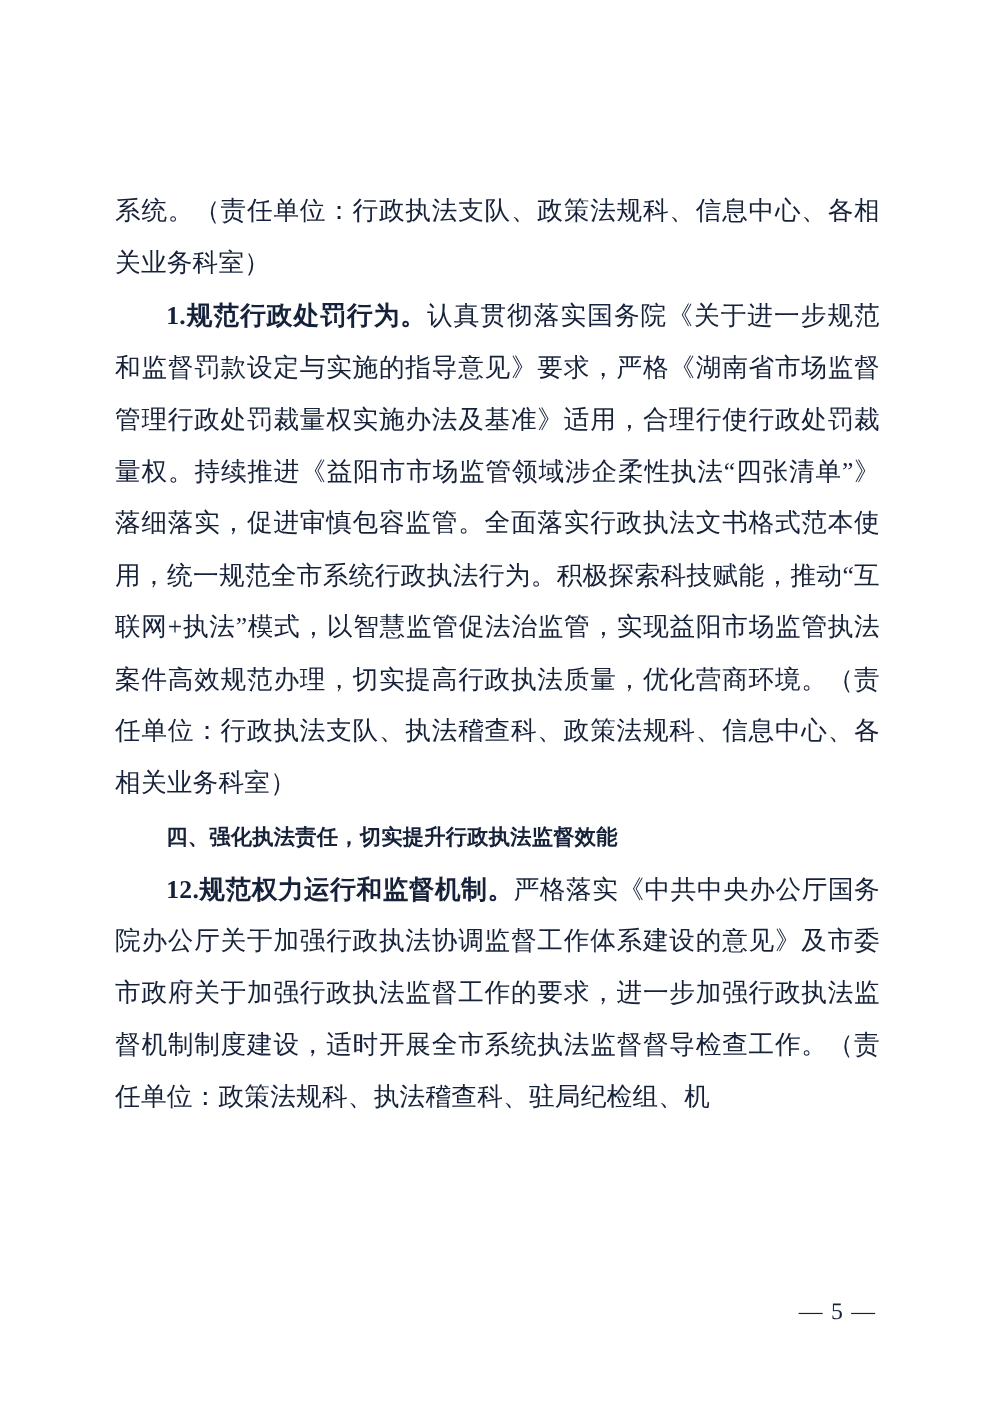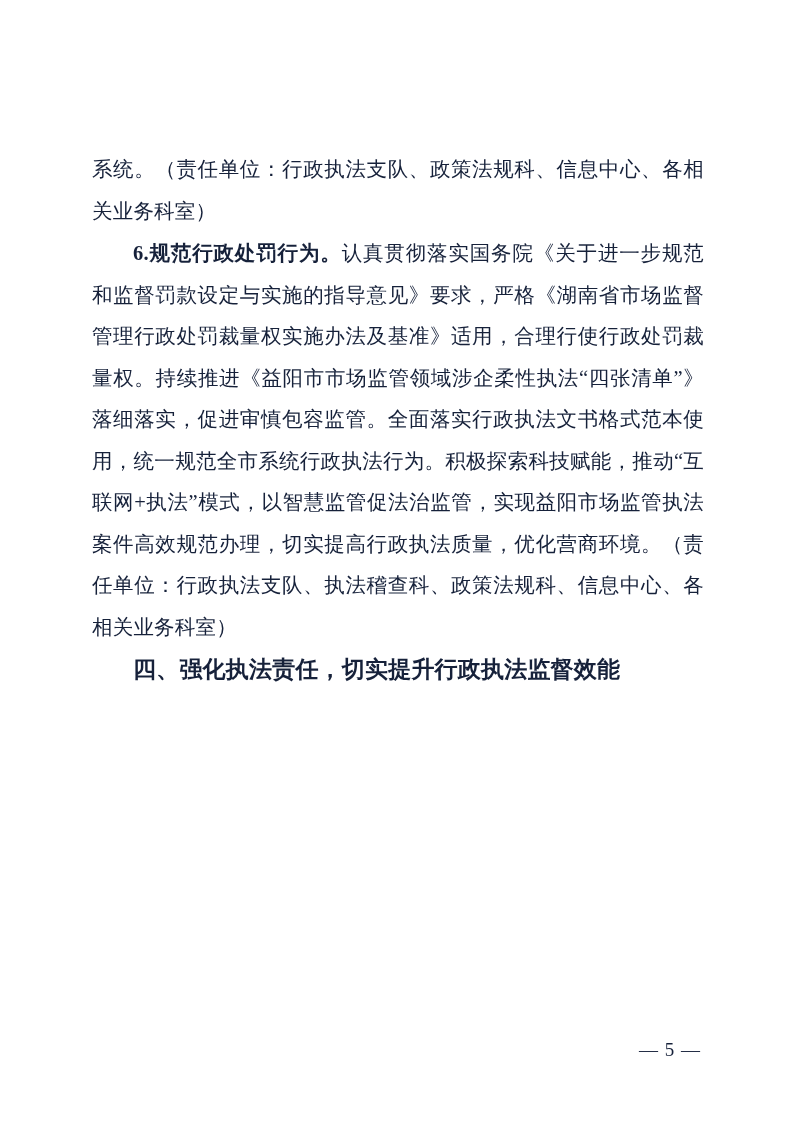--- a/index.html
+++ b/index.html
@@ -35,21 +35,21 @@
     text-justify: inter-ideograph;
     letter-spacing: 0.2px;
     color: #16213a;
     font-family: "Liberation Serif", "DejaVu Serif", serif;
   }
   p.para.indent {
     text-indent: 41px;
   }
   p.heading {
     margin: 0 0 1px 0;
-    font-size: 23px;
+    font-size: 17px;
     line-height: 41.5px;
     text-indent: 41px;
     font-weight: bold;
     color: #16213a;
     letter-spacing: 0.2px;
   }
   .bold {
     font-weight: bold;
   }
   .page-number {
@@ -63,22 +63,23 @@
   }
 </style>
 </head>
 <body>
 
 <div class="page">
   <div class="doc-body">
 
     <p class="para"><span>系统。（责任单位：行政执法支队、政策法规科、信息中心、各相关业务科室）</span></p>
 
-    <p class="para indent"><span class="bold">6.规范行政处罚行为。</span><span>认真贯彻落实国务院《关于进一步规范和监督罚款设定与实施的指导意见》要求，严格《湖南省市场监督管理行政处罚裁量权实施办法及基准》适用，合理行使行政处罚裁量权。持续推进《益阳市市场监管领域涉企柔性执法“四张清单”》落细落实，促进审慎包容监管。全面落实行政执法文书格式范本使用，统一规范全市系统行政执法行为。积极探索科技赋能，推动“互联网+执法”模式，以智慧监管促法治监管，实现益阳市场监管执法案件高效规范办理，切实提高行政执法质量，优化营商环境。（责任单位：行政执法支队、执法稽查科、政策法规科、信息中心、各相关业务科室）</span></p>
+    <p class="para indent"><span class="bold">1.规范行政处罚行为。</span><span>认真贯彻落实国务院《关于进一步规范和监督罚款设定与实施的指导意见》要求，严格《湖南省市场监督管理行政处罚裁量权实施办法及基准》适用，合理行使行政处罚裁量权。持续推进《益阳市市场监管领域涉企柔性执法“四张清单”》落细落实，促进审慎包容监管。全面落实行政执法文书格式范本使用，统一规范全市系统行政执法行为。积极探索科技赋能，推动“互联网+执法”模式，以智慧监管促法治监管，实现益阳市场监管执法案件高效规范办理，切实提高行政执法质量，优化营商环境。（责任单位：行政执法支队、执法稽查科、政策法规科、信息中心、各相关业务科室）</span></p>
 
 
     <p class="heading"><span>四、强化执法责任，切实提升行政执法监督效能</span></p>
 
+    <p class="para indent"><span class="bold">12.规范权力运行和监督机制。</span><span>严格落实《中共中央办公厅国务院办公厅关于加强行政执法协调监督工作体系建设的意见》及市委市政府关于加强行政执法监督工作的要求，进一步加强行政执法监督机制制度建设，适时开展全市系统执法监督督导检查工作。（责任单位：政策法规科、执法稽查科、驻局纪检组、机</span></p>
 
   </div>
 
   <div class="page-number">— 5 —</div>
 </div>
 
 </body></html>

